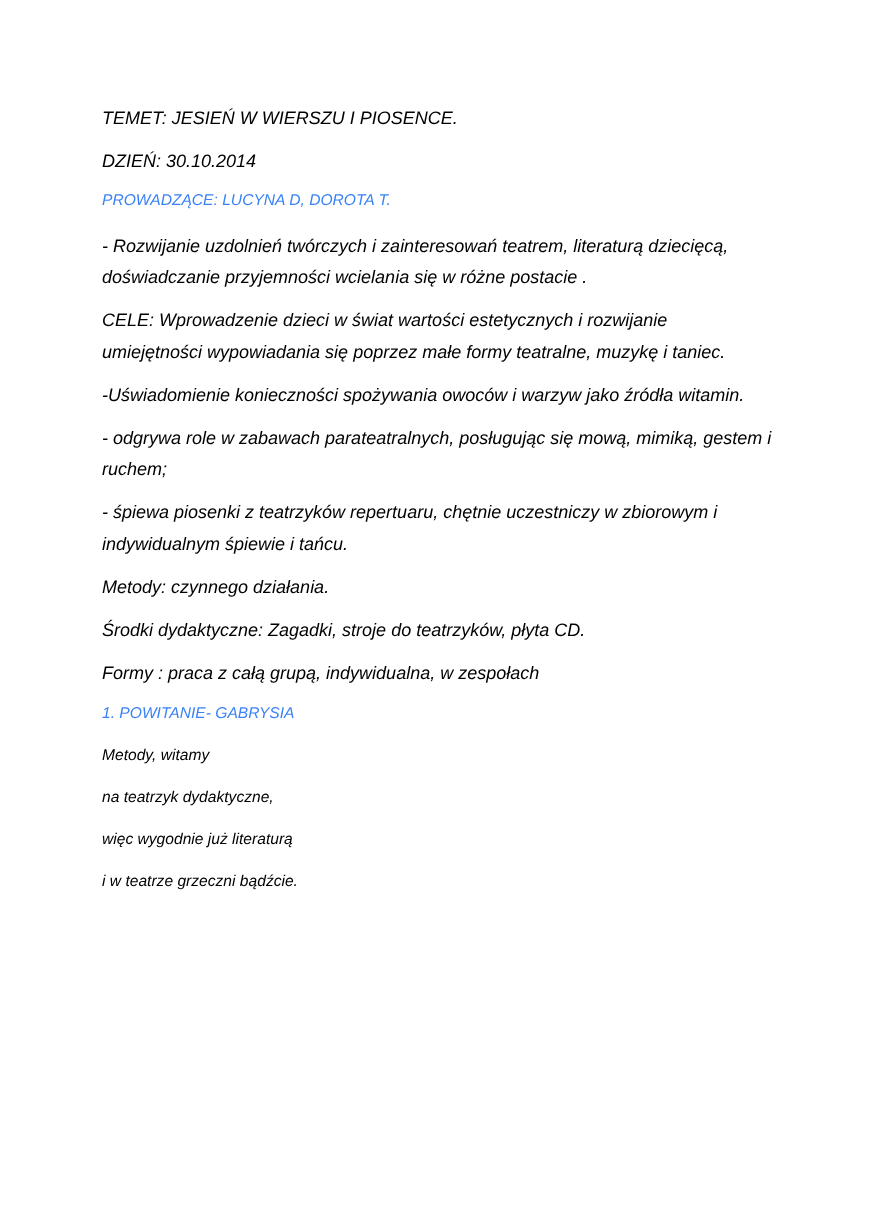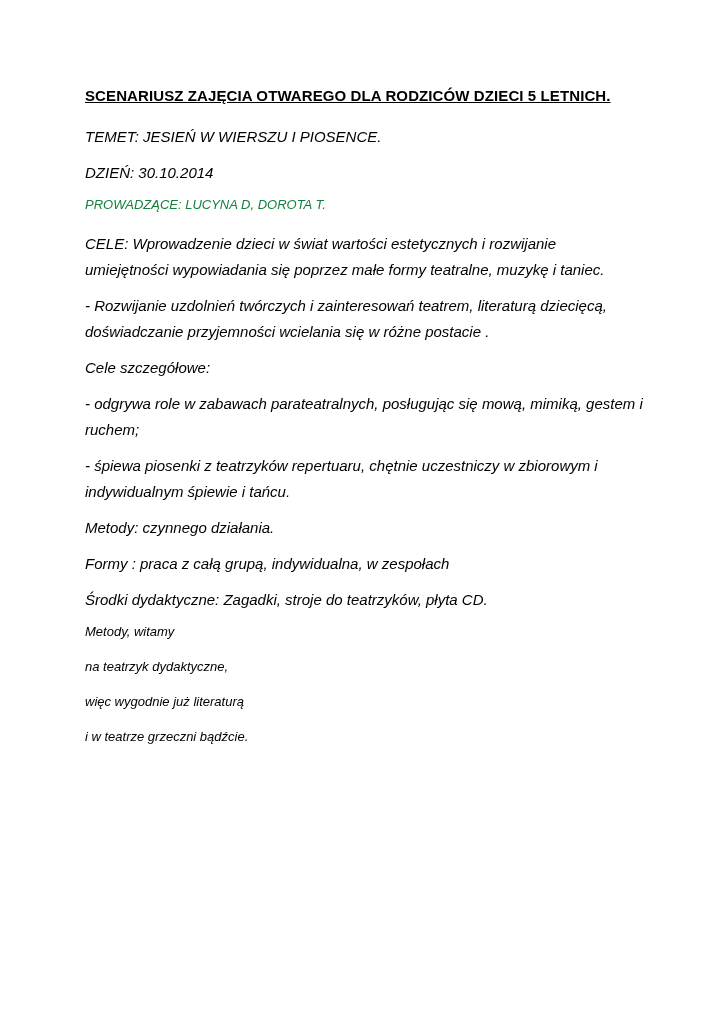--- a/index.html
+++ b/index.html
@@ -36,55 +36,55 @@
     font-style: italic;
     line-height: 26px;
     margin: 0 0 10px 0;
   }
   .para.small {
     font-size: 13px;
     line-height: 18px;
     margin-bottom: 17px;
   }
   .para.red {
-    color: #15803d;
+    color: #3b82f6;
   }
 </style>
 </head>
 <body>
 
 <div class="page">
 
-  <h1 class="doc-title">SCENARIUSZ ZAJĘCIA OTWAREGO DLA RODZICÓW DZIECI 5 LETNICH.</h1>
 
   <p class="para">TEMET: JESIEŃ W WIERSZU I PIOSENCE.</p>
 
   <p class="para">DZIEŃ: 30.10.2014</p>
 
   <p class="para red small">PROWADZĄCE: LUCYNA D, DOROTA T.</p>
 
+  <p class="para">- Rozwijanie uzdolnień twórczych i zainteresowań teatrem, literaturą dziecięcą, doświadczanie przyjemności wcielania się w różne postacie .</p>
+
   <p class="para">CELE: Wprowadzenie dzieci w świat wartości estetycznych i rozwijanie umiejętności wypowiadania się poprzez małe formy teatralne, muzykę i taniec.</p>
 
-  <p class="para">- Rozwijanie uzdolnień twórczych i zainteresowań teatrem, literaturą dziecięcą, doświadczanie przyjemności wcielania się w różne postacie .</p>
+  <p class="para">-Uświadomienie konieczności spożywania owoców i warzyw jako źródła witamin.</p>
 
-
-  <p class="para">Cele szczegółowe:</p>
 
 
   <p class="para">- odgrywa role w zabawach parateatralnych, posługując się mową, mimiką, gestem i ruchem;</p>
 
   <p class="para">- śpiewa piosenki z teatrzyków repertuaru, chętnie uczestniczy w zbiorowym i indywidualnym śpiewie i tańcu.</p>
 
   <p class="para">Metody: czynnego działania.</p>
 
+  <p class="para">Środki dydaktyczne: Zagadki, stroje do teatrzyków, płyta CD.</p>
+
   <p class="para">Formy : praca z całą grupą, indywidualna, w zespołach</p>
 
-  <p class="para">Środki dydaktyczne: Zagadki, stroje do teatrzyków, płyta CD.</p>
 
-
+  <p class="para red small">1. POWITANIE- GABRYSIA</p>
 
   <p class="para small">Metody, witamy</p>
 
   <p class="para small">na teatrzyk dydaktyczne,</p>
 
   <p class="para small">więc wygodnie już literaturą</p>
 
   <p class="para small">i w teatrze grzeczni bądźcie.</p>
 
 </div>

